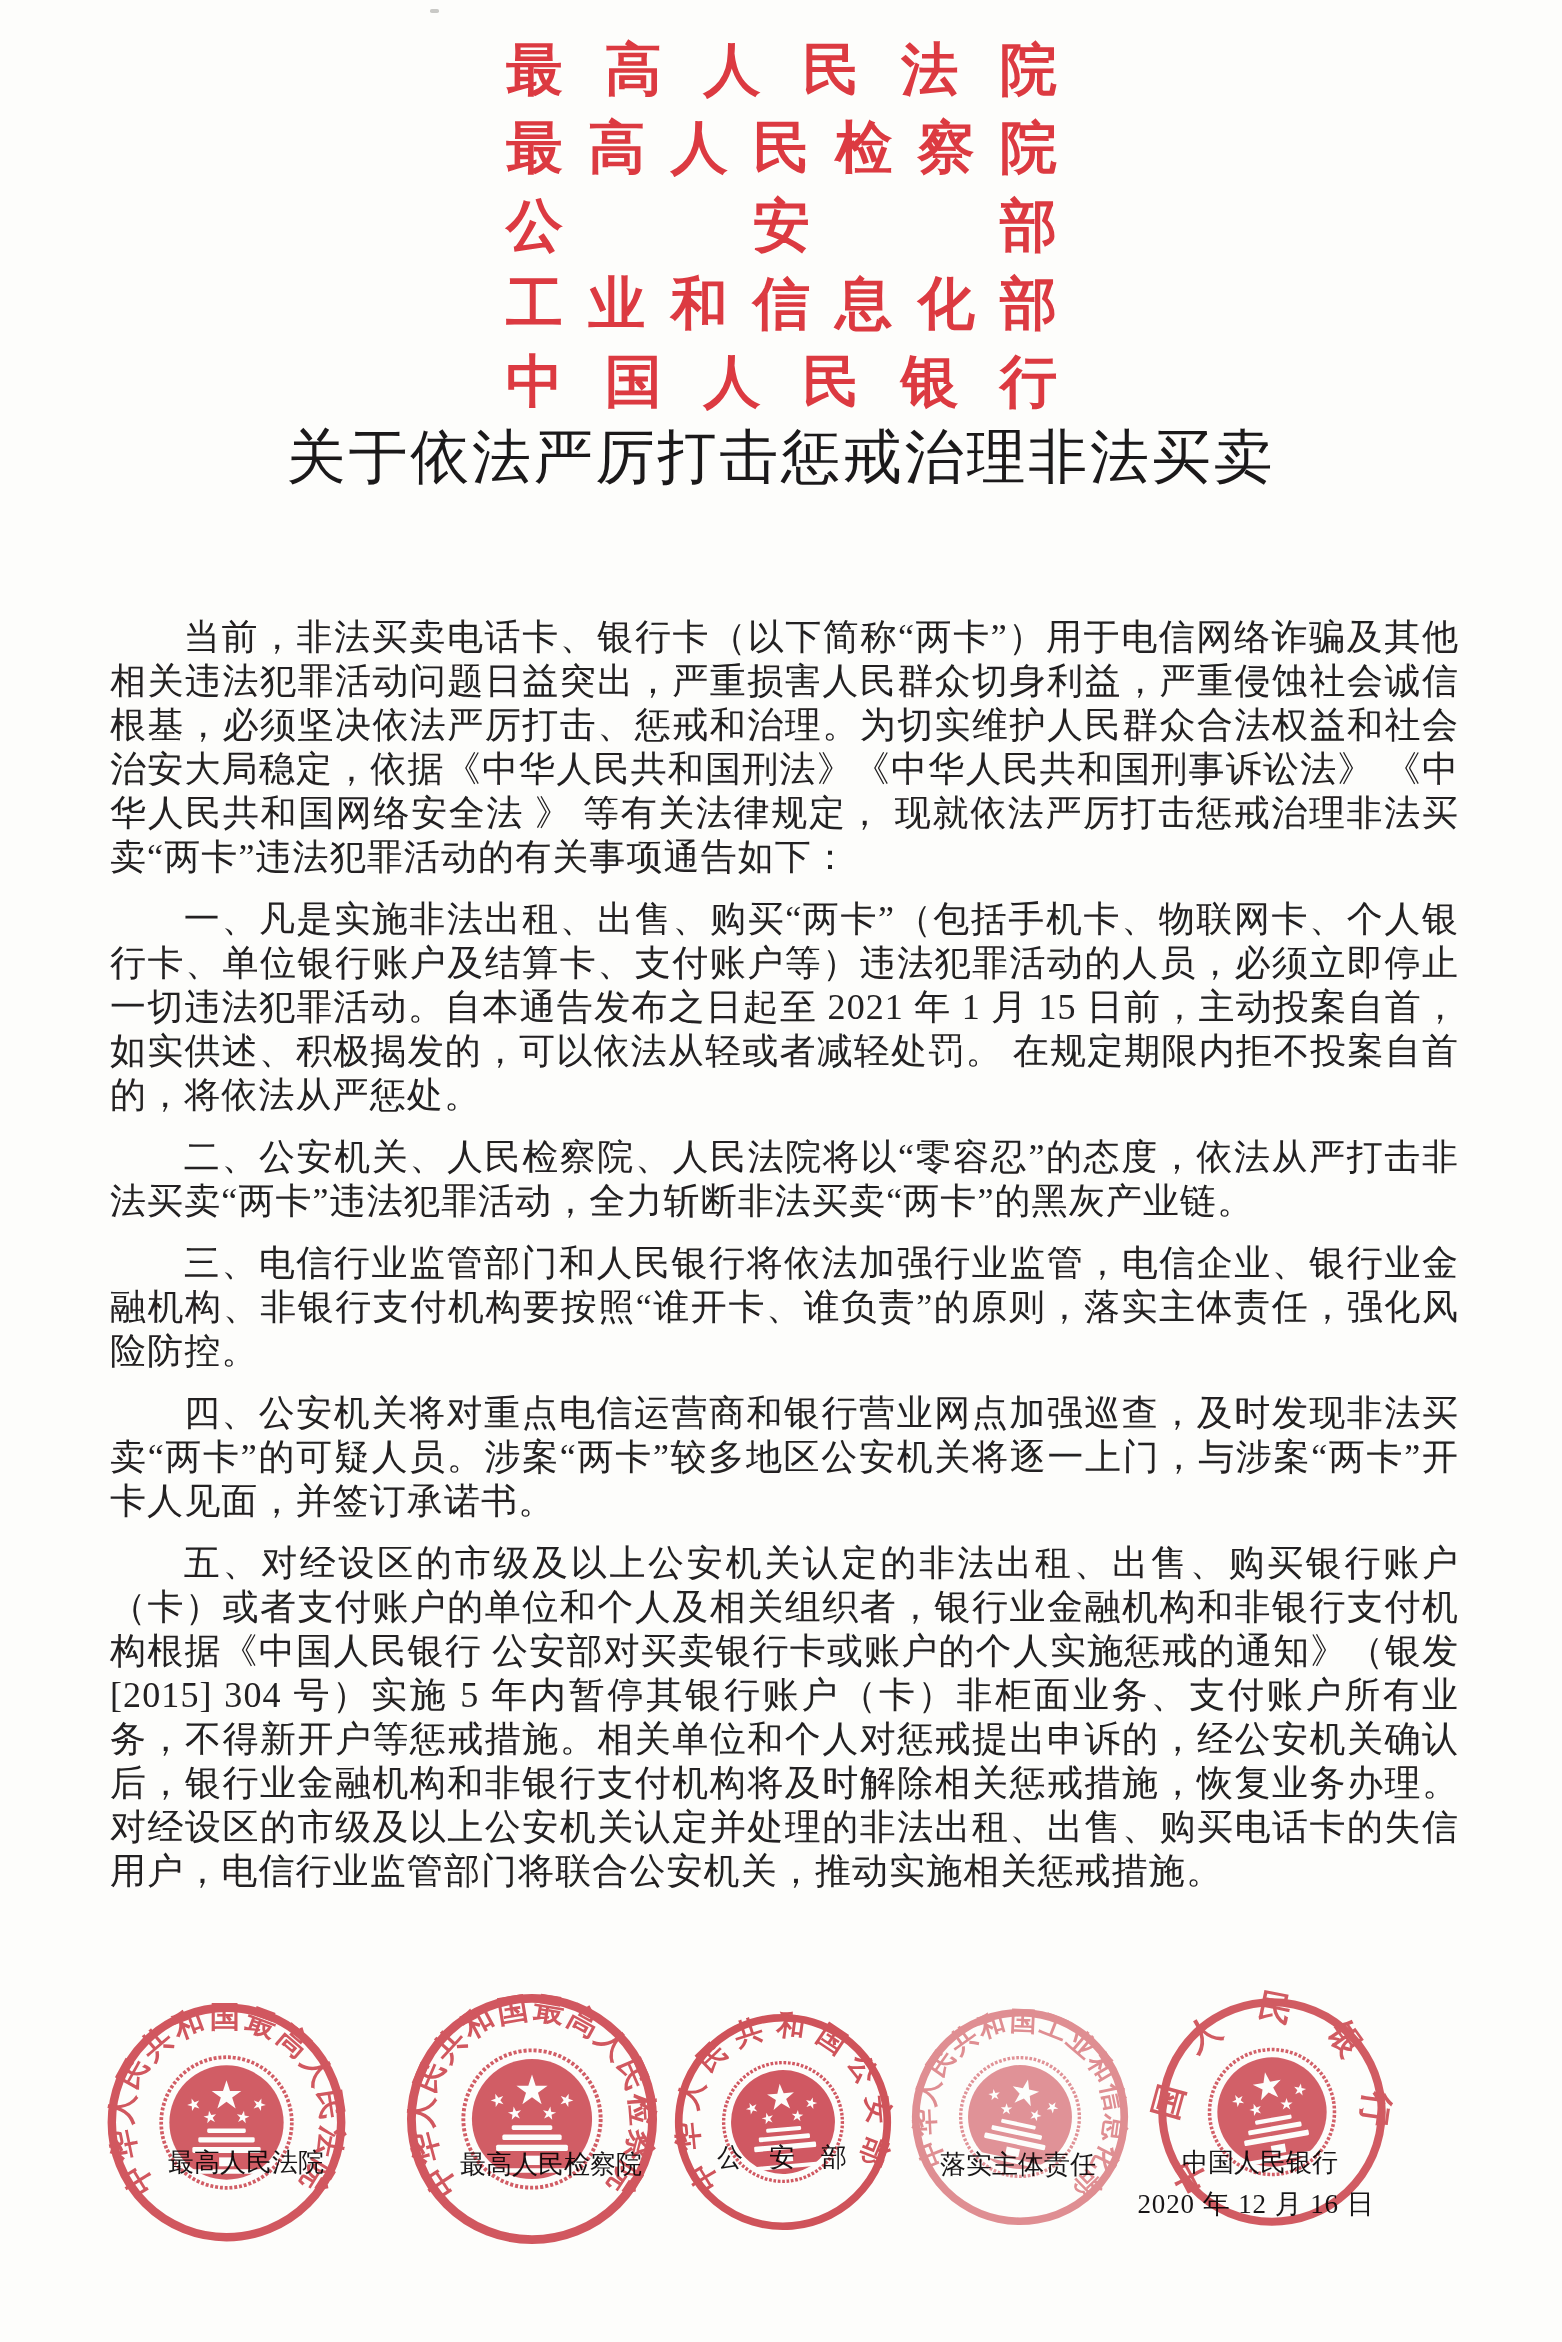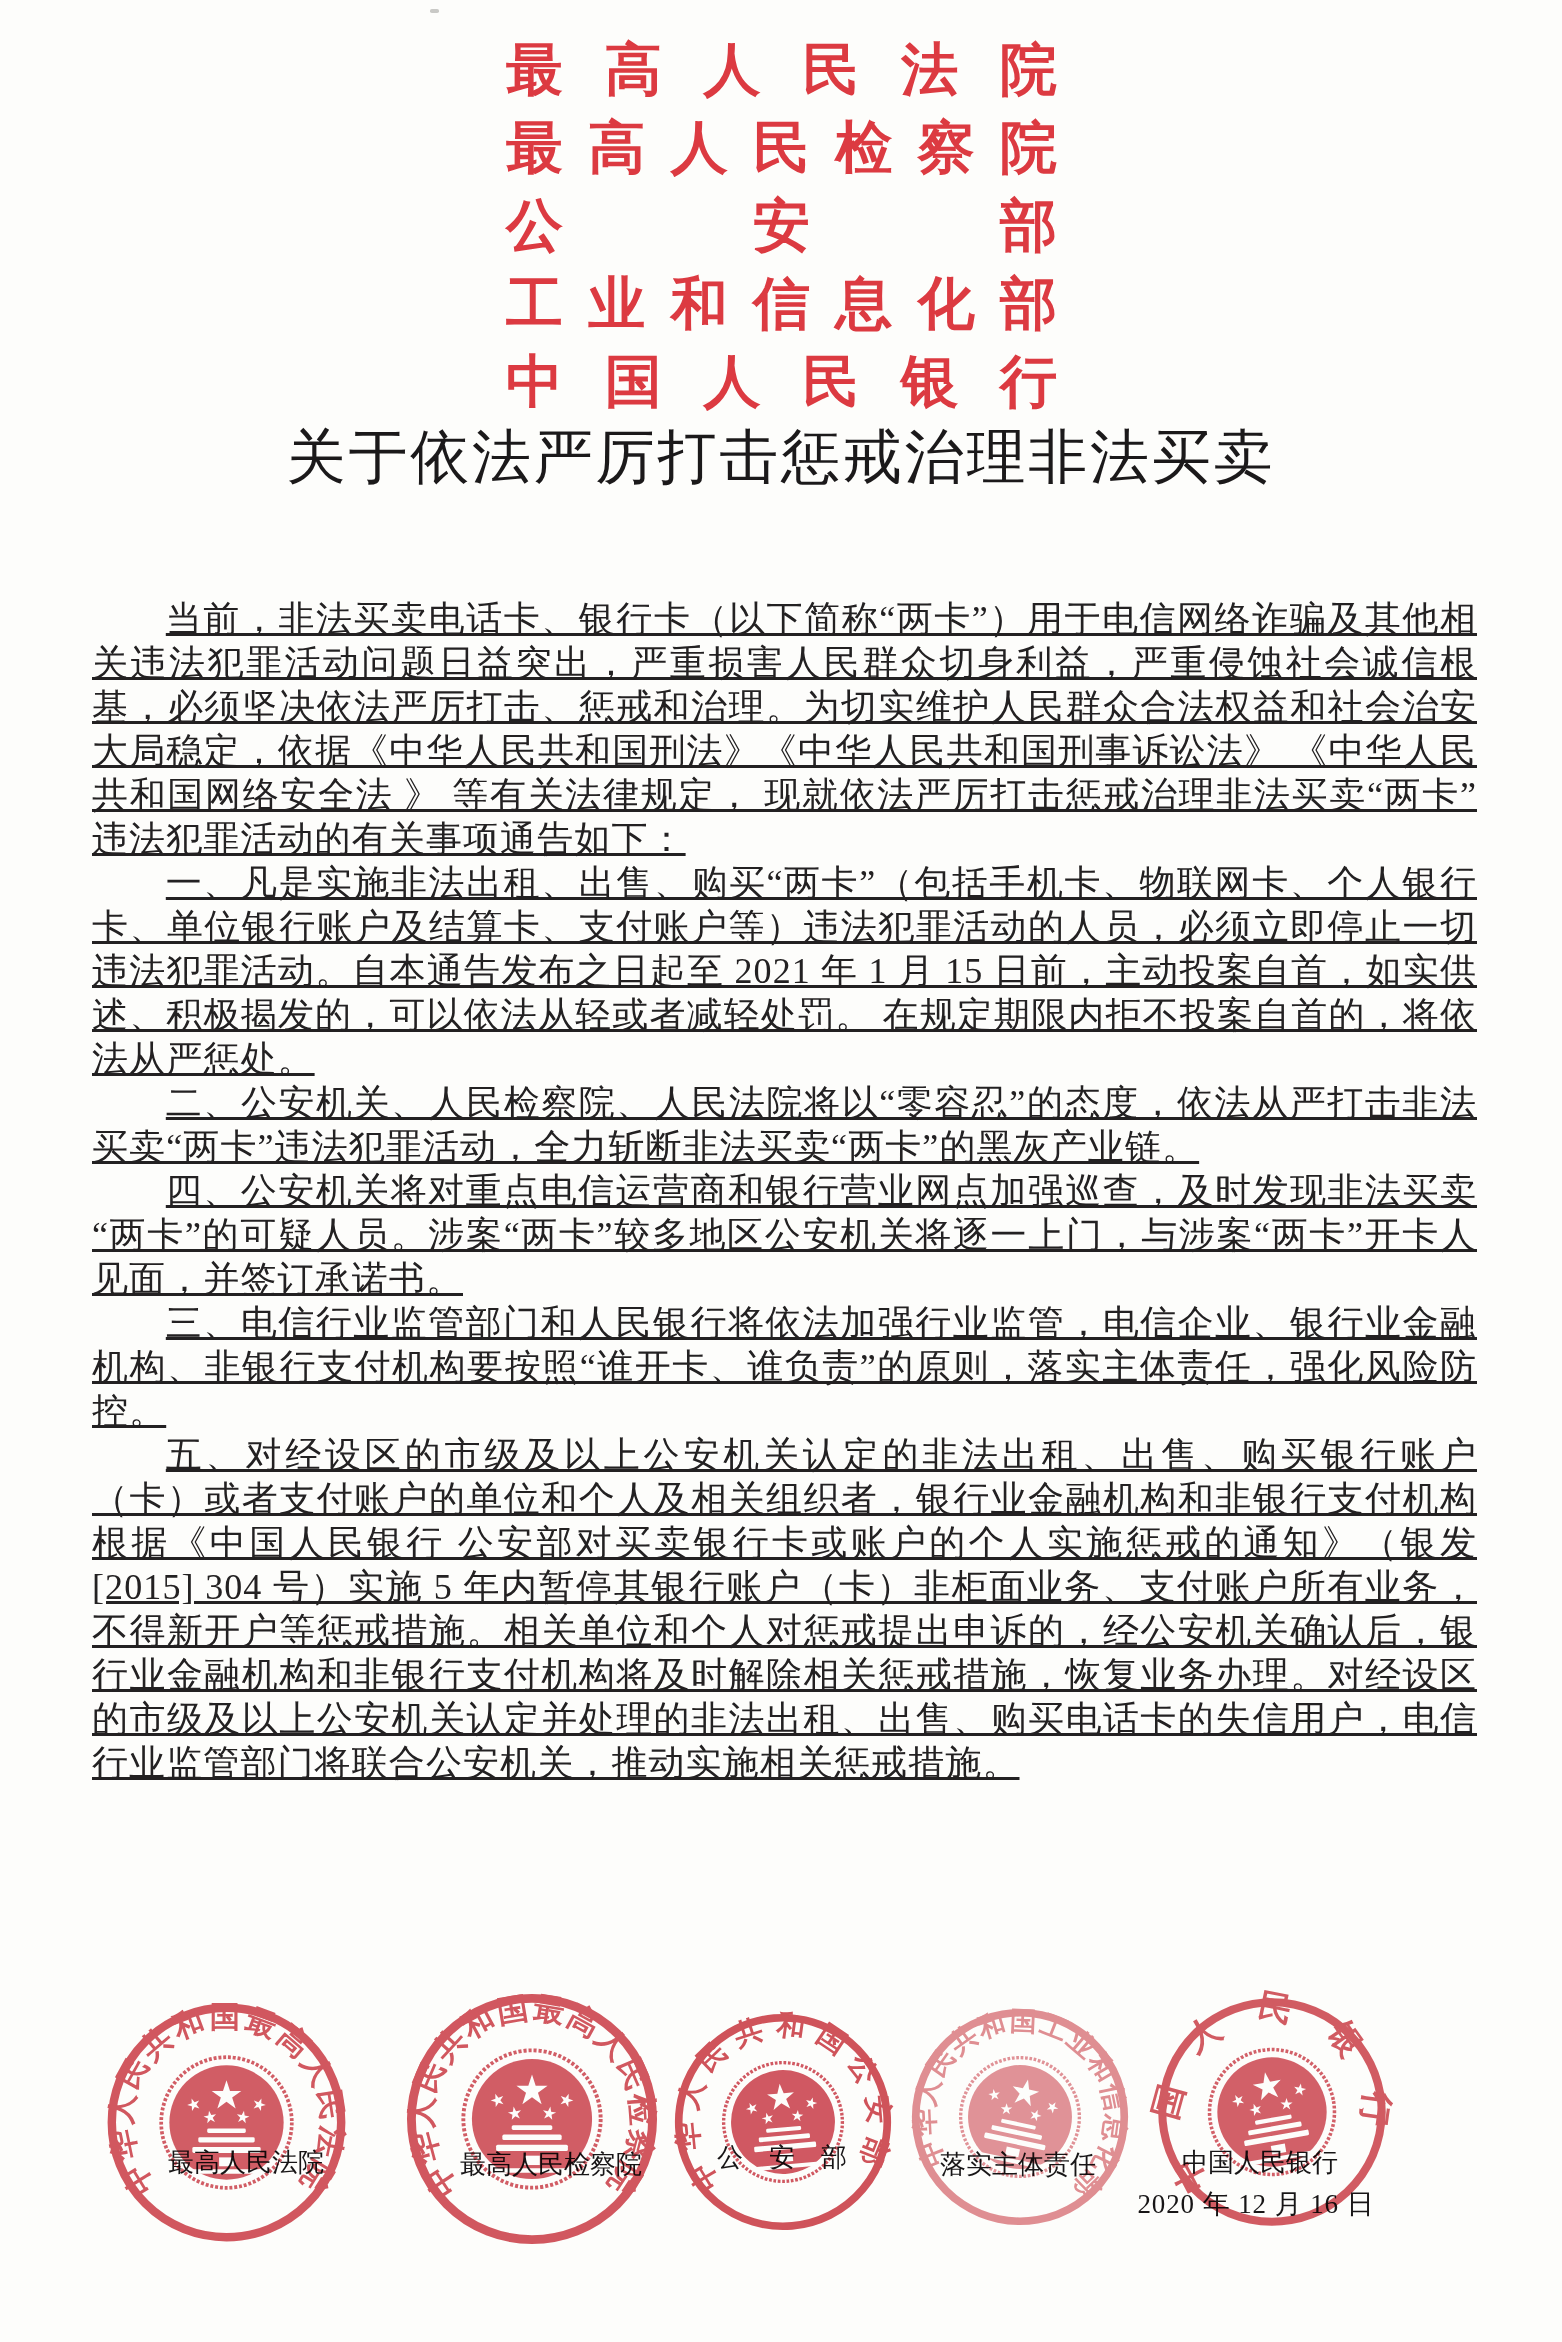--- a/index.html
+++ b/index.html
@@ -20,21 +20,21 @@
   .title-line{
     font-size:59px;font-weight:400;letter-spacing:2.8px;color:#1b191a;
     line-height:77px;margin:0;
   }
   
   .body-block{
     position:absolute;left:92px;top:597px;width:1385px;
     font-size:36px;line-height:44px;letter-spacing:1.1px;
     text-align:justify;text-justify:inter-ideograph;color:#232122;
   }
-  .body-block p{margin:0;text-indent:2.05em;text-decoration:underline;}
+  .body-block p{margin:18px;text-indent:2.05em;}
   
   .seal-zone{position:absolute;left:0;top:0;width:1562px;height:2343px;pointer-events:none;}
   .seal-label{
     position:absolute;transform:translateX(-50%);white-space:nowrap;
     font-size:26px;color:#171516;z-index:1;
     font-family:"Liberation Serif","DejaVu Serif",serif;
   }
   .date-line{
     position:absolute;transform:translateX(-50%);white-space:nowrap;
     font-size:27px;color:#171516;z-index:1;letter-spacing:0.9px;
@@ -101,22 +101,22 @@
   </div>
 
   <div class="title-block">
     <p class="title-line">关于依法严厉打击惩戒治理非法买卖</p>
   </div>
 
   <div class="body-block">
     <p>当前，非法买卖电话卡、银行卡（以下简称“两卡”）用于电信网络诈骗及其他相关违法犯罪活动问题日益突出，严重损害人民群众切身利益，严重侵蚀社会诚信根基，必须坚决依法严厉打击、惩戒和治理。为切实维护人民群众合法权益和社会治安大局稳定，依据《中华人民共和国刑法》《中华人民共和国刑事诉讼法》 《中华人民共和国网络安全法 》 等有关法律规定， 现就依法严厉打击惩戒治理非法买卖“两卡”违法犯罪活动的有关事项通告如下：</p>
     <p>一、凡是实施非法出租、出售、购买“两卡”（包括手机卡、物联网卡、个人银行卡、单位银行账户及结算卡、支付账户等）违法犯罪活动的人员，必须立即停止一切违法犯罪活动。自本通告发布之日起至 2021 年 1 月 15 日前，主动投案自首，如实供述、积极揭发的，可以依法从轻或者减轻处罚。 在规定期限内拒不投案自首的，将依法从严惩处。</p>
     <p>二、公安机关、人民检察院、人民法院将以“零容忍”的态度，依法从严打击非法买卖“两卡”违法犯罪活动，全力斩断非法买卖“两卡”的黑灰产业链。</p>
+    <p>三、电信行业监管部门和人民银行将依法加强行业监管，电信企业、银行业金融机构、非银行支付机构要按照“谁开卡、谁负责”的原则，落实主体责任，强化风险防控。</p>
     <p>四、公安机关将对重点电信运营商和银行营业网点加强巡查，及时发现非法买卖“两卡”的可疑人员。涉案“两卡”较多地区公安机关将逐一上门，与涉案“两卡”开卡人见面，并签订承诺书。</p>
-    <p>三、电信行业监管部门和人民银行将依法加强行业监管，电信企业、银行业金融机构、非银行支付机构要按照“谁开卡、谁负责”的原则，落实主体责任，强化风险防控。</p>
     <p>五、对经设区的市级及以上公安机关认定的非法出租、出售、购买银行账户（卡）或者支付账户的单位和个人及相关组织者，银行业金融机构和非银行支付机构根据《中国人民银行 公安部对买卖银行卡或账户的个人实施惩戒的通知》（银发[2015] 304 号）实施 5 年内暂停其银行账户（卡）非柜面业务、支付账户所有业务，不得新开户等惩戒措施。相关单位和个人对惩戒提出申诉的，经公安机关确认后，银行业金融机构和非银行支付机构将及时解除相关惩戒措施，恢复业务办理。对经设区的市级及以上公安机关认定并处理的非法出租、出售、购买电话卡的失信用户，电信行业监管部门将联合公安机关，推动实施相关惩戒措施。</p>
   </div>
 
   <svg style="position:absolute;width:0;height:0" aria-hidden="true">
     <defs>
       <polygon id="star5" points="0,-10 2.25,-3.09 9.51,-3.09 3.64,1.18 5.88,8.09 0,3.82 -5.88,8.09 -3.64,1.18 -9.51,-3.09 -2.25,-3.09"></polygon>
       <g id="emblem">
         <circle r="88" fill="none" stroke="#d0505a" stroke-width="5" stroke-dasharray="4 2.5"></circle>
         <circle r="77" fill="#d0505a"></circle>
         <use href="#star5" xlink:href="#star5" transform="translate(0,-36) scale(2.1)" fill="#fff"></use>

